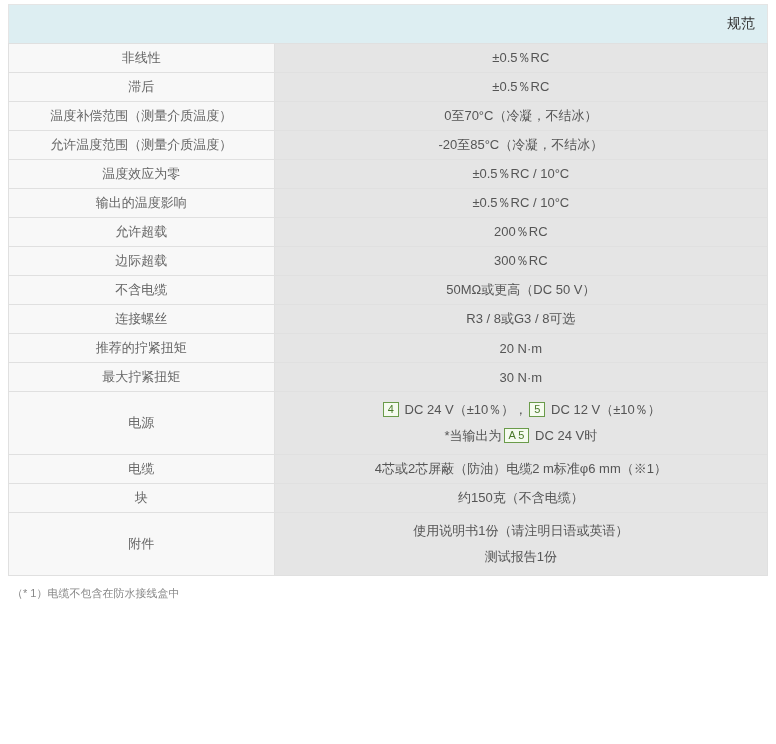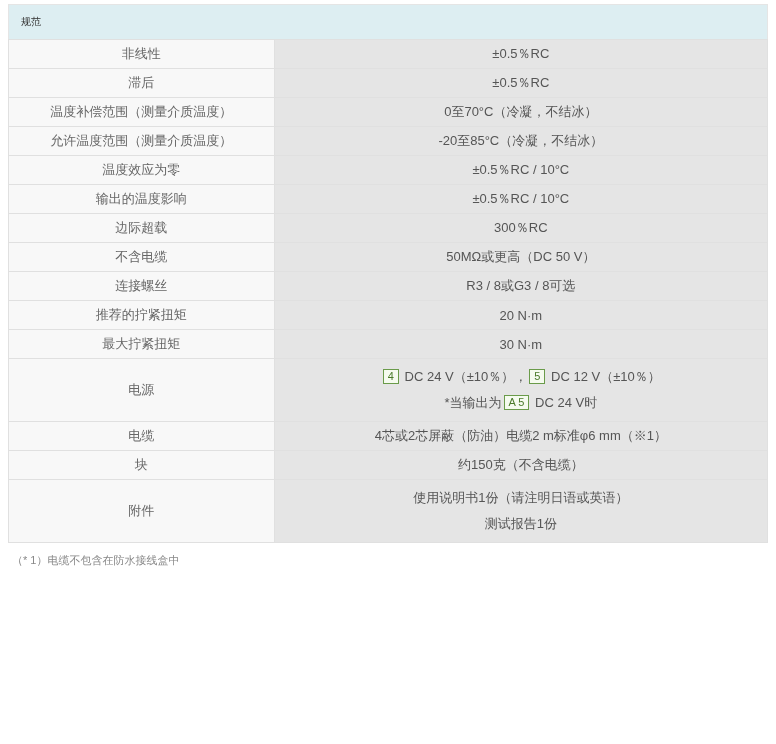--- a/index.html
+++ b/index.html
@@ -8,23 +8,24 @@
     font-size: 13px;
     color: #555;
     background: #fff;
     width: 776px;
   }
   .container { padding: 4px 8px 8px 8px; }
   .title-bar {
     background: #ddeef2;
     color: #333;
     padding: 10px 12px;
-    font-size: 10px;
+    font-size: 14px;
     border: 1px solid #e5e5e5;
     border-bottom: none;
+    text-align: right;
   }
   table {
     width: 100%;
     border-collapse: collapse;
     table-layout: fixed;
   }
   th, td {
     border: 1px solid #e0e0e0;
     text-align: center;
     vertical-align: middle;
@@ -81,20 +82,24 @@
         </tr>
         <tr>
           <th>温度效应为零</th>
           <td>±0.5％RC / 10°C</td>
         </tr>
         <tr>
           <th>输出的温度影响</th>
           <td>±0.5％RC / 10°C</td>
         </tr>
         <tr>
+          <th>允许超载</th>
+          <td>200％RC</td>
+        </tr>
+        <tr>
           <th>边际超载</th>
           <td>300％RC</td>
         </tr>
         <tr>
           <th>不含电缆</th>
           <td>50MΩ或更高（DC 50 V）</td>
         </tr>
         <tr>
           <th>连接螺丝</th>
           <td>R3 / 8或G3 / 8可选</td>

